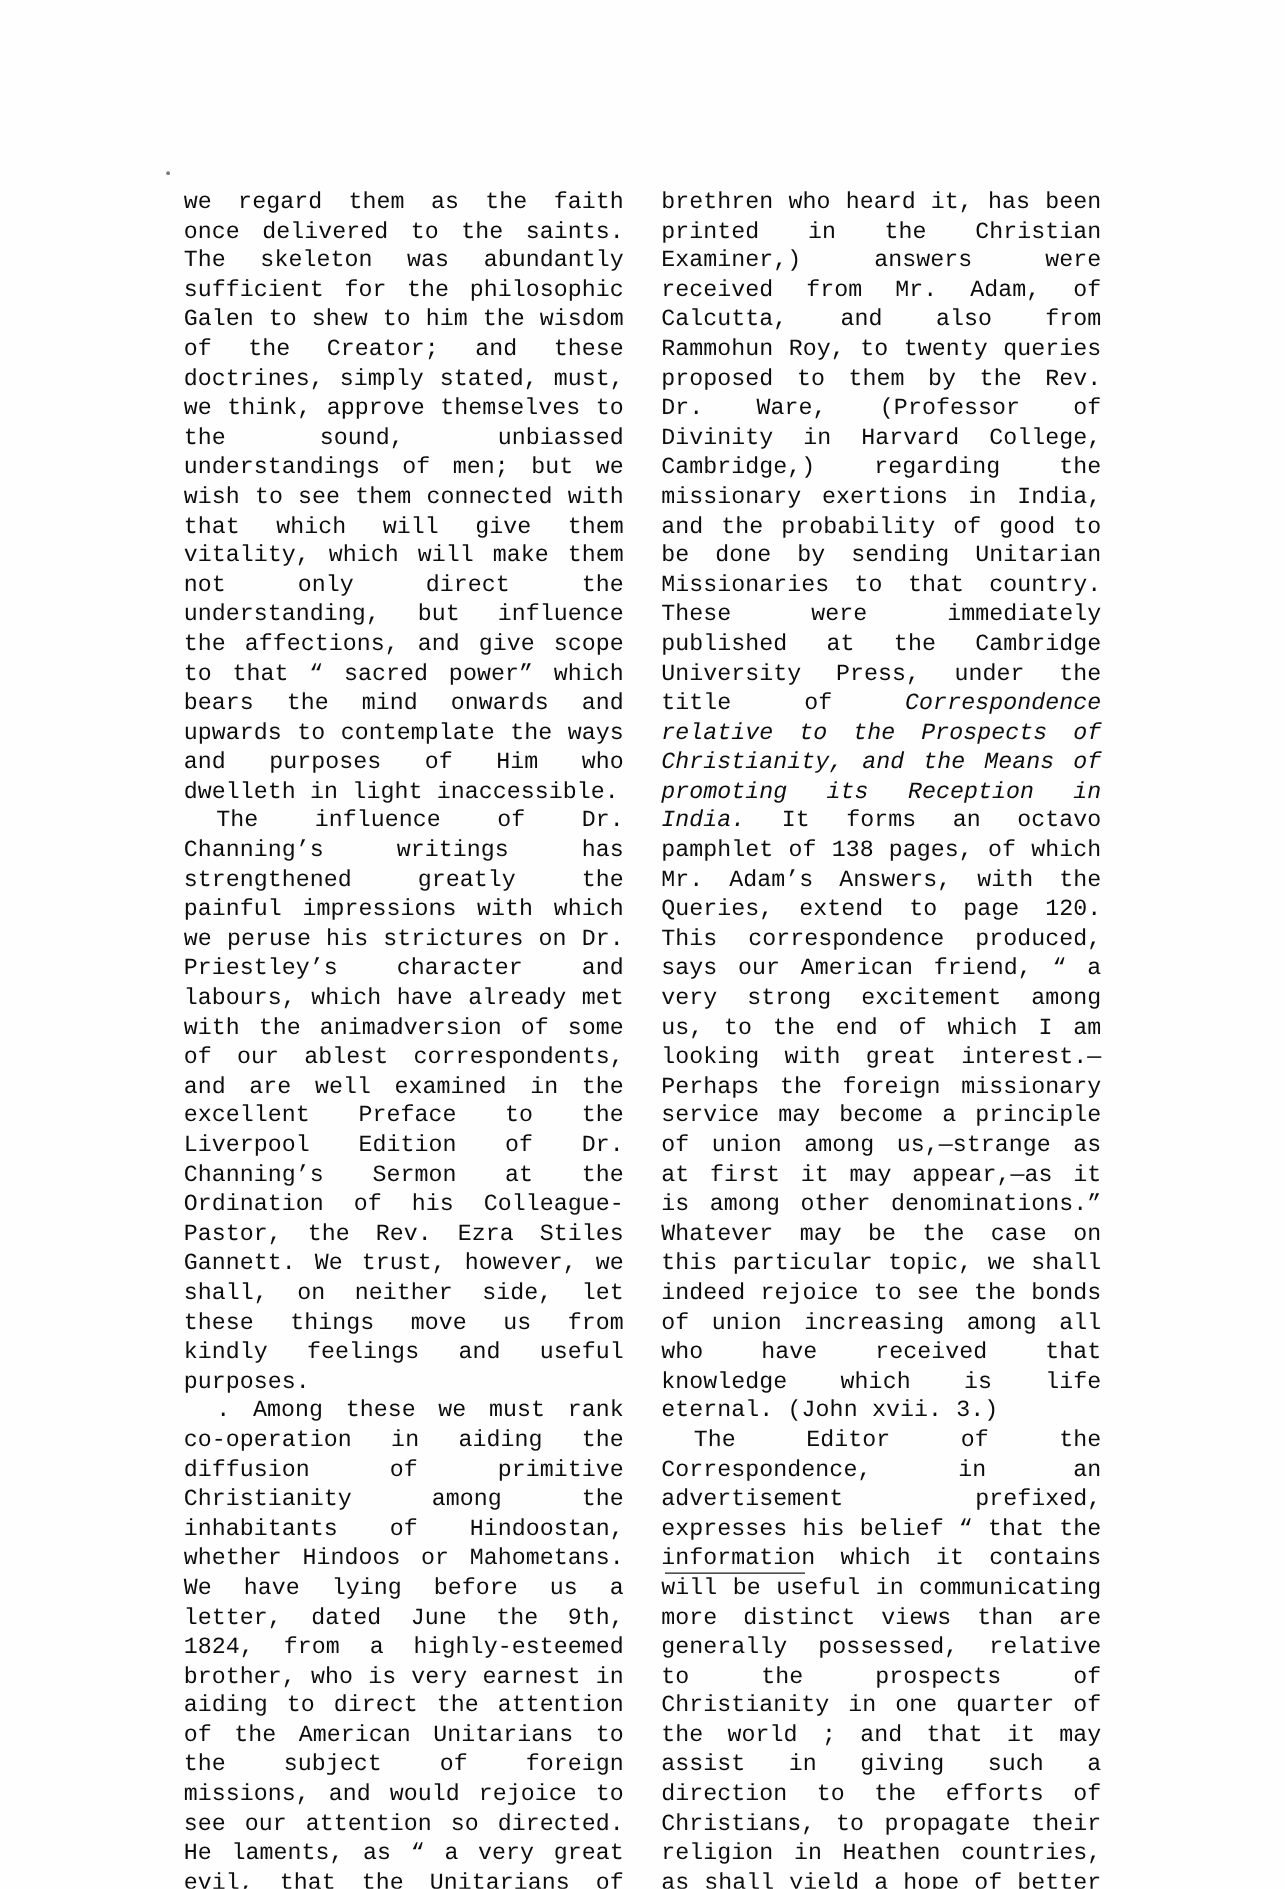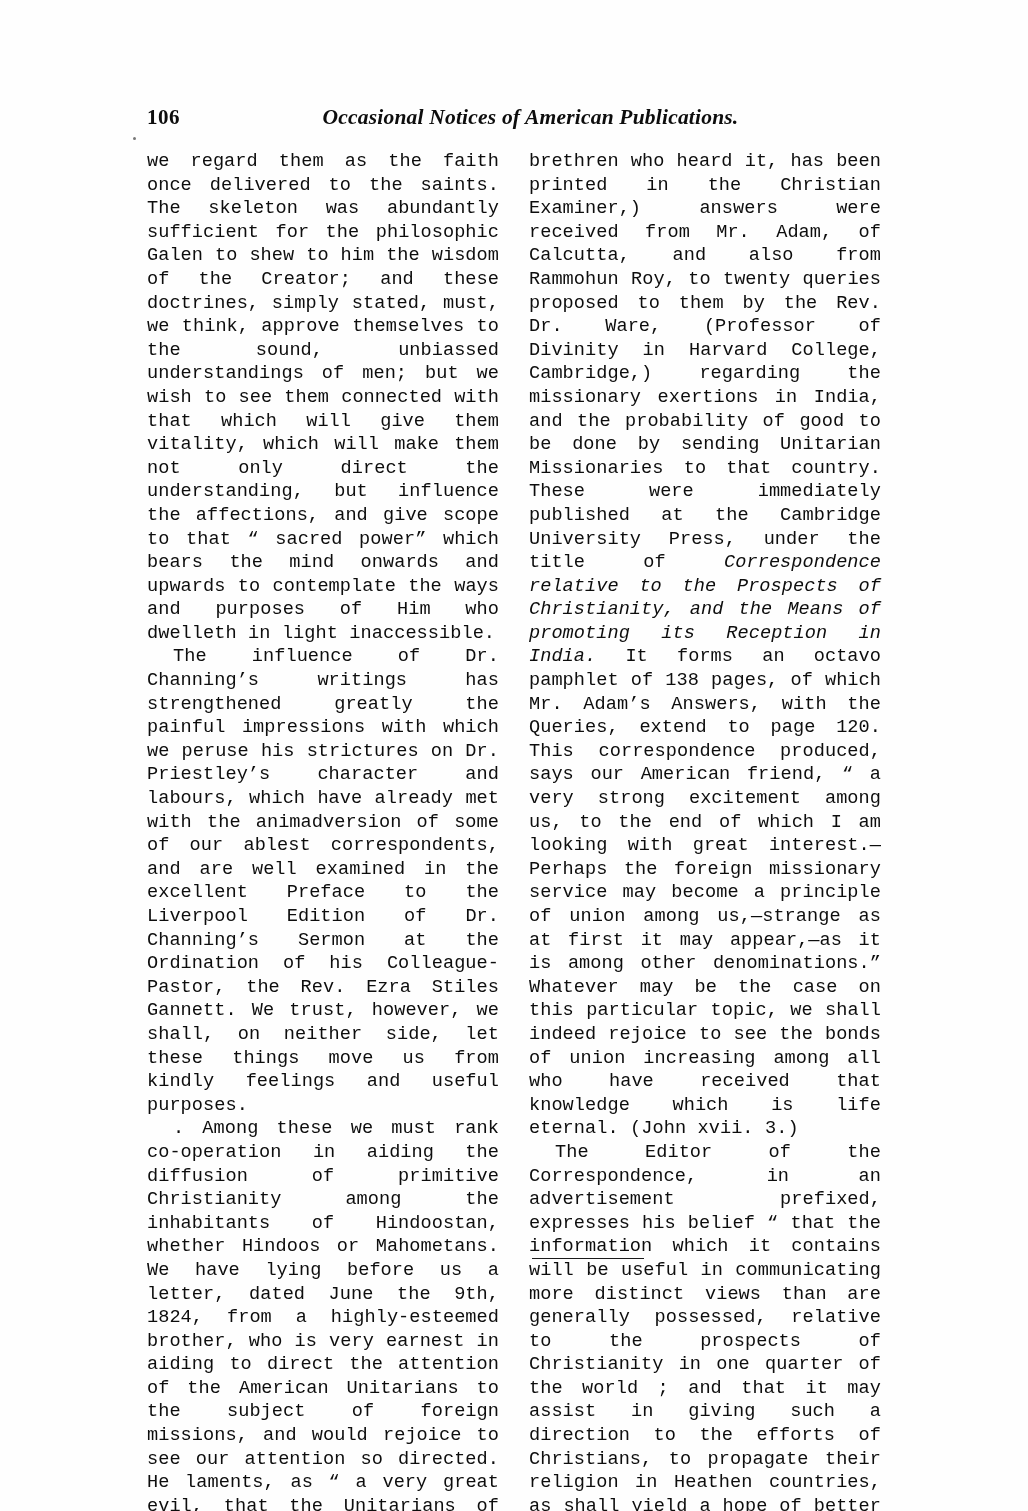--- a/index.html
+++ b/index.html
@@ -119,24 +119,20 @@
     opacity: .75;
   }
 </style>
 </head>
 <body>
 
 <div class="page">
 
   <div class="speck"></div>
 
-  <div class="running-head">
-    <div class="folio">106</div>
-    <div class="head-title">Occasional Notices of American Publications.</div>
-  </div>
 
   <div class="columns">
 
     <div class="col col-left">
       <p class="para">we regard them as the faith once delivered to the saints. The skeleton was abundantly sufficient for the philosophic Galen to shew to him the wisdom of the Creator; and these doctrines, simply stated, must, we think, approve themselves to the sound, unbiassed understandings of men; but we wish to see them connected with that which will give them vitality, which will make them not only direct the understanding, but influence the affections, and give scope to that “ sacred power” which bears the mind onwards and upwards to contemplate the ways and purposes of Him who dwelleth in light inaccessible.</p>
       <p class="para indent">The influence of Dr. Channing’s writings has strengthened greatly the painful impressions with which we peruse his strictures on Dr. Priestley’s character and labours, which have already met with the animadversion of some of our ablest correspondents, and are well examined in the excellent Preface to the Liverpool Edition of Dr. Channing’s Sermon at the Ordination of his Colleague-Pastor, the Rev. Ezra Stiles Gannett. We trust, however, we shall, on neither side, let these things move us from kindly feelings and useful purposes.</p>
       <p class="para indent">. Among these we must rank co-operation in aiding the diffusion of primitive Christianity among the inhabitants of Hindoostan, whether Hindoos or Mahometans. We have lying before us a letter, dated June the 9th, 1824, from a highly-esteemed brother, who is very earnest in aiding to direct the attention of the American Unitarians to the subject of foreign missions, and would rejoice to see our attention so directed. He laments, as “ a very great evil, that the Unitarians of England, and of America, are but very imperfectly informed concerning each other. A constant communication (he continues) is kept up between all classes of the orthodox, in both countries ; and they consequently can, and do, co-operate in every improtant measure for the accomplishment of their objects. This is as it should be : but why is it not so also among us?” Soon after our correspondent had preached a Sermon at the “ Thursday Lecture at Boston,” on the causes which have withheld Unitarians from engaging in the work of foreign missions, (which, by the desire of his</p>
     </div>
 
     <div class="col col-right">

